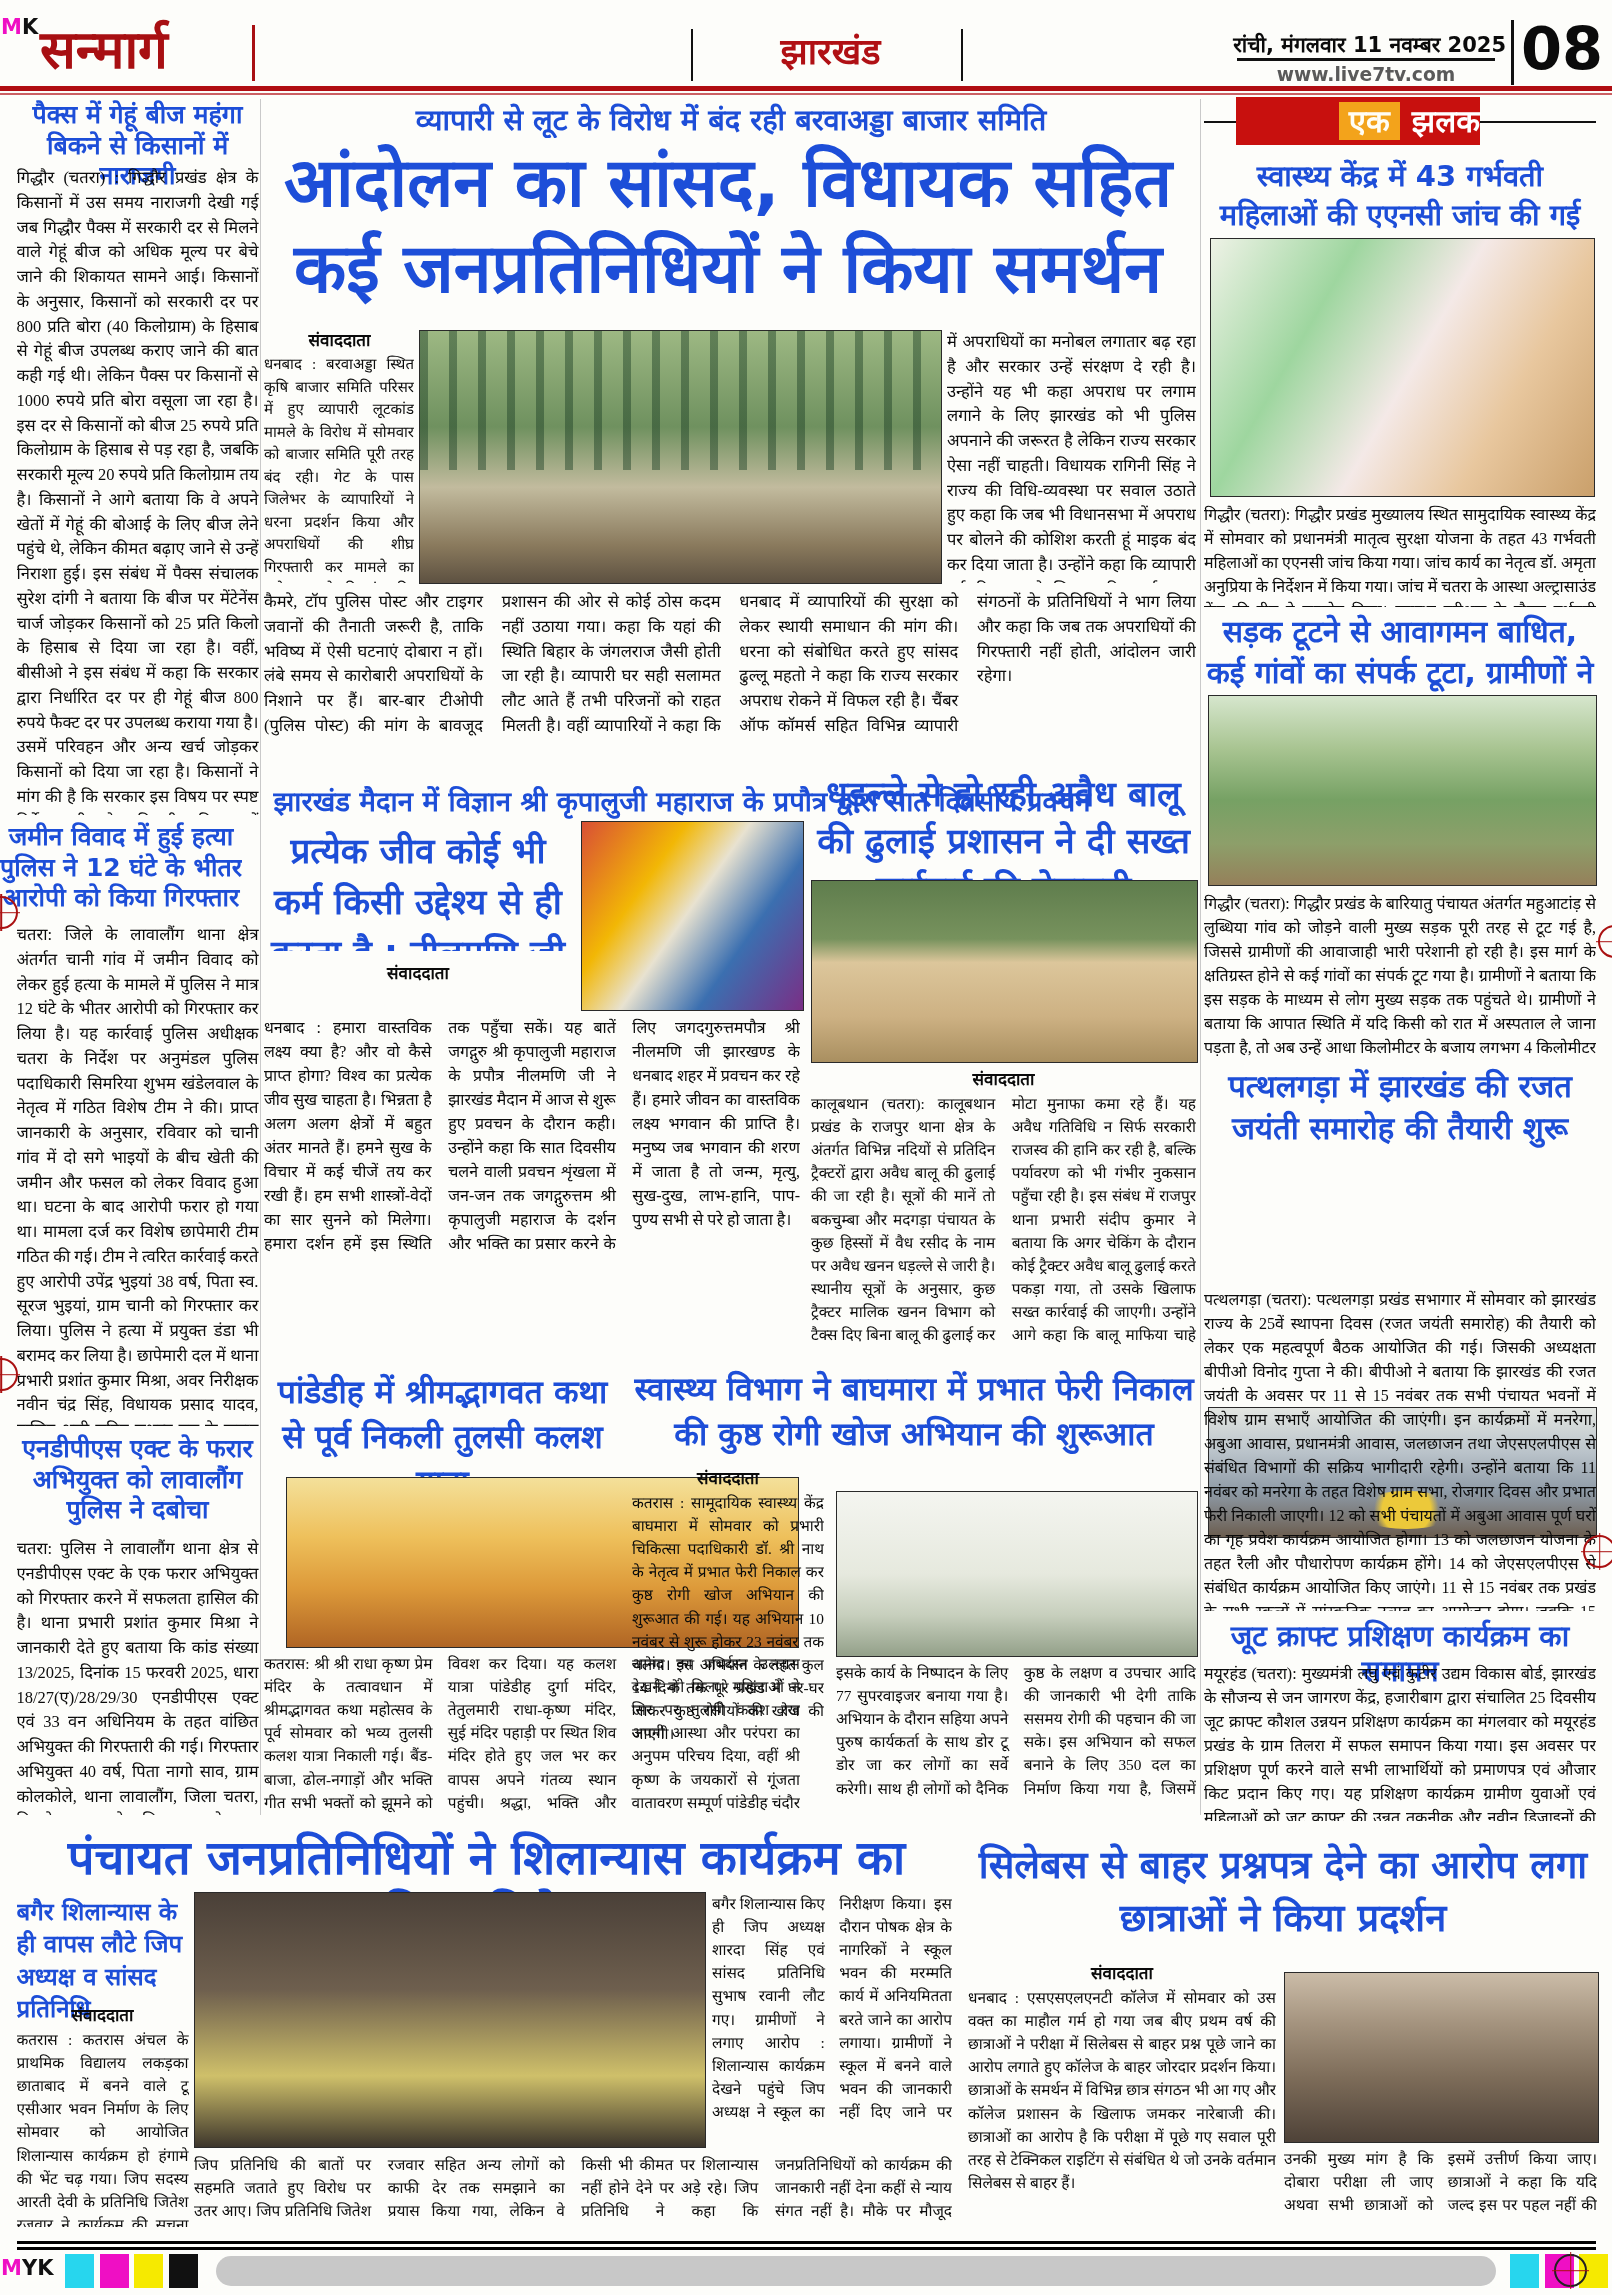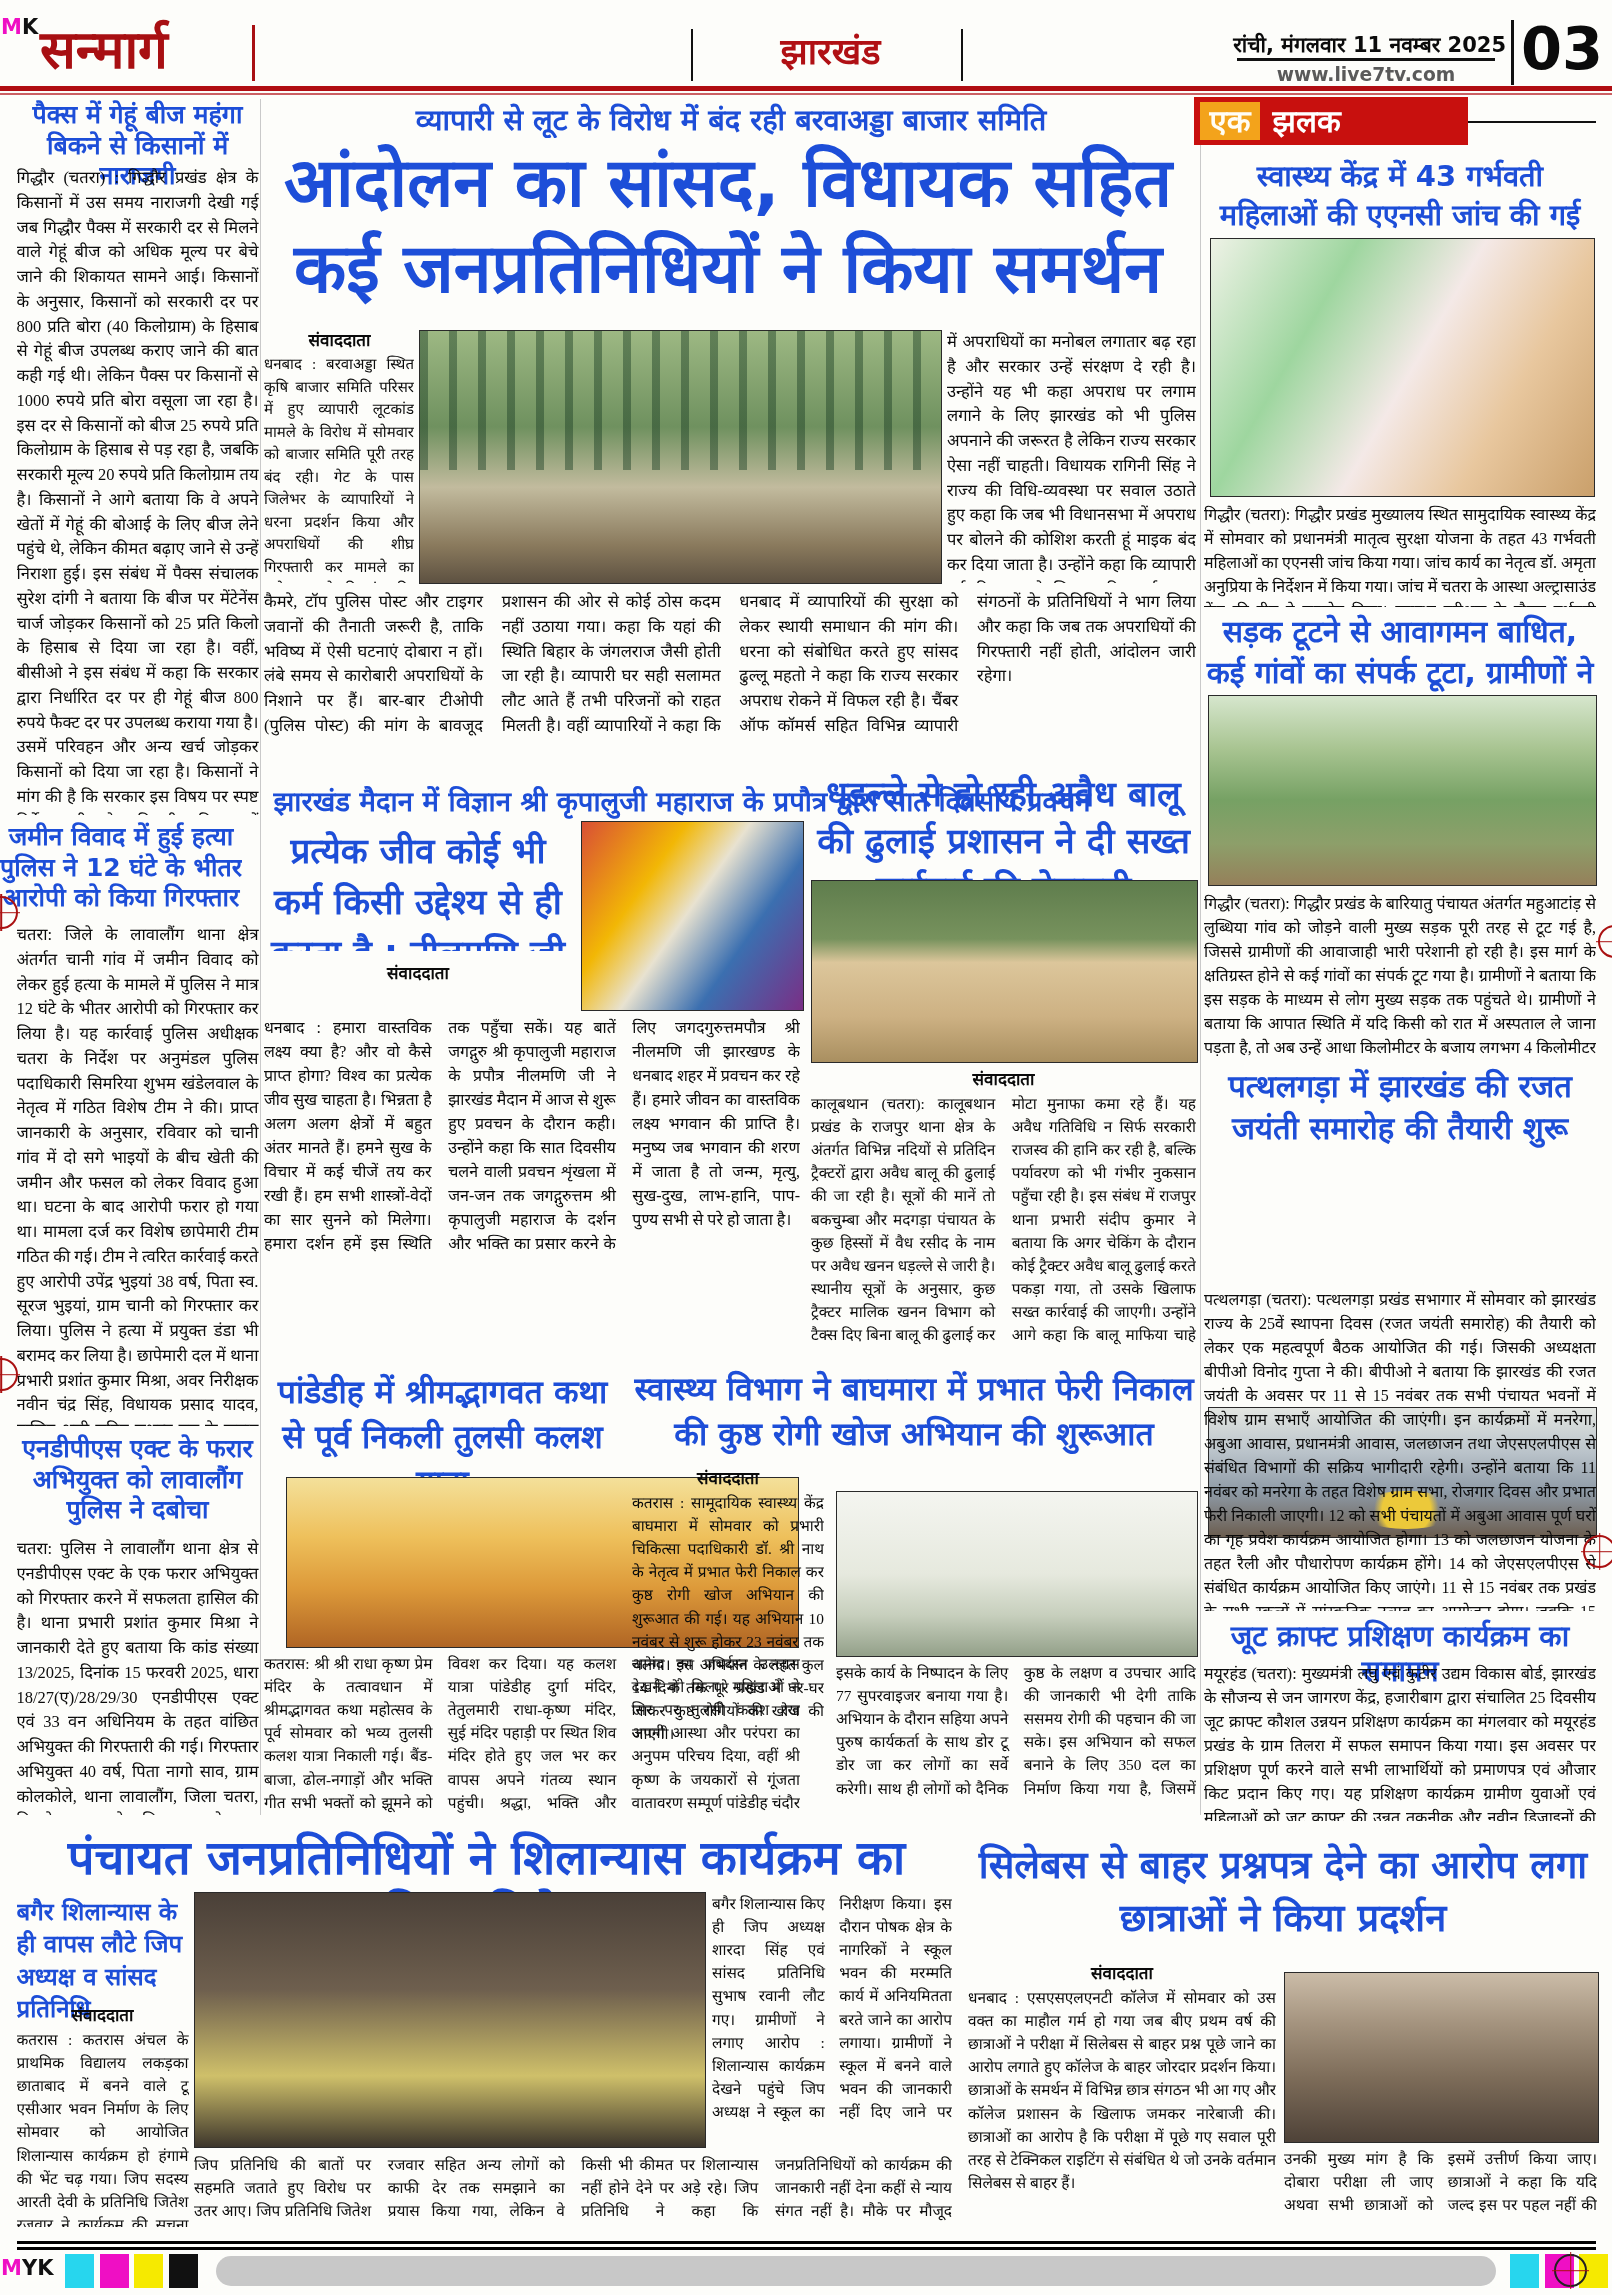--- a/index.html
+++ b/index.html
@@ -68,21 +68,21 @@
 
   <div class="abs brand" style="left:40px;top:23px;">सन्मार्ग</div>
   <div class="abs" style="left:252px;top:25px;width:3.3px;height:56px;background:#a80f12;"></div>
   <div class="abs" style="left:691px;top:29px;width:2.2px;height:52px;background:#111;"></div>
   <div class="abs edition" style="left:715px;top:34px;width:231px;">झारखंड</div>
   <div class="abs" style="left:961px;top:29px;width:2.2px;height:52px;background:#111;"></div>
   <div class="abs dateline" style="left:1226px;top:30px;width:280px;">रांची, मंगलवार 11 नवम्बर 2025</div>
   <div class="abs hrule" style="left:1237px;top:58px;width:258px;height:2.7px;"></div>
   <div class="abs website" style="left:1226px;top:64px;width:280px;">www.live7tv.com</div>
   <div class="abs" style="left:1511px;top:20px;width:2.7px;height:65px;background:#111;"></div>
-  <div class="abs pagenum" style="left:1521px;top:18.7px;">03</div>
+  <div class="abs pagenum" style="left:1521px;top:18.7px;">08</div>
   <div class="abs redrule" style="left:0;top:86px;width:1612px;height:5px;"></div>
   <div class="abs redrule" style="left:0;top:93px;width:1612px;height:1.6px;opacity:.65;"></div>
 
   <div class="abs vrule" style="left:260px;top:99px;height:1716px;"></div>
   <div class="abs vrule" style="left:1200px;top:99px;height:1716px;"></div>
 
   <div class="abs hd" style="left:16.5px;top:100px;width:242px;font-size:25px;">पैक्स में गेहूं बीज महंगा बिकने से किसानों में नाराजगी</div>
   <div class="abs bd" style="left:16.5px;top:166px;width:242px;height:649px;font-size:16.5px;">गिद्धौर (चतरा) :  गिद्धौर प्रखंड क्षेत्र के किसानों में उस समय नाराजगी देखी गई जब गिद्धौर पैक्स में सरकारी दर से मिलने वाले गेहूं बीज को अधिक मूल्य पर बेचे जाने की शिकायत सामने आई। किसानों के अनुसार, किसानों को सरकारी दर पर 800 प्रति बोरा (40 किलोग्राम) के हिसाब से गेहूं बीज उपलब्ध कराए जाने की बात कही गई थी। लेकिन पैक्स पर किसानों से 1000 रुपये प्रति बोरा वसूला जा रहा है। इस दर से किसानों को बीज 25 रुपये प्रति किलोग्राम के हिसाब से पड़ रहा है, जबकि सरकारी मूल्य 20 रुपये प्रति किलोग्राम तय है। किसानों ने आगे बताया कि वे अपने खेतों में गेहूं की बोआई के लिए बीज लेने पहुंचे थे, लेकिन कीमत बढ़ाए जाने से उन्हें निराशा हुई। इस संबंध में पैक्स संचालक सुरेश दांगी ने बताया कि बीज पर मेंटेनेंस चार्ज जोड़कर किसानों को 25 प्रति किलो के हिसाब से दिया जा रहा है। वहीं, बीसीओ ने इस संबंध में कहा कि सरकार द्वारा निर्धारित दर पर ही गेहूं बीज 800 रुपये फैक्ट दर पर उपलब्ध कराया गया है। उसमें परिवहन और अन्य खर्च जोड़कर किसानों को दिया जा रहा है। किसानों ने मांग की है कि सरकार इस विषय पर स्पष्ट निर्देश जारी करे ताकि बीज वितरण में पारदर्शिता बनी रहे और किसानों को सरकारी दर पर ही बीज मिल सके।</div>
 
   <div class="abs hd" style="left:0;top:822px;width:242px;font-size:25px;">जमीन विवाद में हुई हत्या पुलिस ने 12 घंटे के भीतर आरोपी को किया गिरफ्तार</div>
@@ -114,21 +114,21 @@
   <div class="abs photo ph-yatra" style="left:286px;top:1477px;width:511px;height:169px;"></div>
   <div class="abs bd" style="left:264px;top:1652px;width:536px;height:163px;font-size:15.4px;column-count:3;column-gap:15.4px;">कतरास:  श्री श्री राधा कृष्ण प्रेम मंदिर के तत्वावधान में श्रीमद्भागवत कथा महोत्सव के पूर्व सोमवार को भव्य तुलसी कलश यात्रा निकाली गई। बैंड-बाजा, ढोल-नगाड़ों और भक्ति गीत सभी भक्तों को झूमने को विवश कर दिया। यह कलश यात्रा पांडेडीह दुर्गा मंदिर, तेतुलमारी राधा-कृष्ण मंदिर, सुई मंदिर पहाड़ी पर स्थित शिव मंदिर होते हुए जल भर कर वापस अपने गंतव्य स्थान पहुंची। श्रद्धा, भक्ति और आनंद का जबर्दस्त उल्लास देखने को मिला। महिलाओं ने सिर पर तुलसी कलश रख अपनी आस्था और परंपरा का अनुपम परिचय दिया, वहीं श्री कृष्ण के जयकारों से गूंजता वातावरण सम्पूर्ण पांडेडीह चंदौर बांध तेतुलमारी को भक्ति रस में सराबोर कर गया।</div>
 
   <div class="abs hd" style="left:632px;top:1367px;width:564px;font-size:32px;line-height:1.4;">स्वास्थ्य विभाग ने बाघमारा में प्रभात फेरी निकाल की कुष्ठ रोगी खोज अभियान की शुरूआत</div>
   <div class="abs byline" style="left:632px;top:1466px;width:192px;">संवाददाता</div>
   <div class="abs bd" style="left:632px;top:1491px;width:192px;height:323px;font-size:15.4px;">कतरास :  सामूदायिक स्वास्थ्य केंद्र बाघमारा में सोमवार को प्रभारी चिकित्सा पदाधिकारी डॉ. श्री नाथ के नेतृत्व में प्रभात फेरी निकाल कर कुष्ठ रोगी खोज अभियान की शुरूआत की गई। यह अभियान 10 नवंबर से शुरू होकर 23 नवंबर तक चलेगा। इस अभियान के तहत कुल 14 दिनों तक पूरे प्रखंड में घर-घर जाकर कुष्ठ रोगियों की खोज की जाएगी।</div>
   <div class="abs photo ph-pheri" style="left:836px;top:1491px;width:360px;height:164px;"></div>
   <div class="abs bd" style="left:836px;top:1661px;width:360px;height:154px;font-size:15.4px;column-count:2;column-gap:15.4px;">इसके कार्य के निष्पादन के लिए 77 सुपरवाइजर बनाया गया है। अभियान के दौरान सहिया अपने पुरुष कार्यकर्ता के साथ डोर टू डोर जा कर लोगों का सर्वे करेगी। साथ ही लोगों को दैनिक कुष्ठ के लक्षण व उपचार आदि की जानकारी भी देगी ताकि ससमय रोगी की पहचान की जा सके। इस अभियान को सफल बनाने के लिए 350 दल का निर्माण किया गया है, जिसमें एक सहिया और एक पुरुष कार्यकर्ता रहेंगे। भ्रान्तियों के बारे में भी जागरूक करेंगी। संदेहात्मक रोगी पाए जाने पर उसे सामुदायिक स्वास्थ्य केंद्र भेजा जाएगा। मौके पर कार्यक्रम प्रबंधक भावेश चंद्र प्रकाश, प्रखंड लेखा प्रबंधक सन्नी लाल विद्यार्थी, दिलीप कुमार एवं स्वास्थ्य कर्मी उपस्थित थे।</div>
 
   <div class="abs hrule" style="left:1204px;top:121px;width:392px;height:2.2px;"></div>
-  <div class="abs ekbox" style="left:1194px;top:97px;width:274px;height:48px;">
+  <div class="abs ekbox" style="left:1236px;top:97px;width:244px;height:48px;justify-content:flex-end;">
     <span class="ekchip">एक</span>
     <span class="ekword">झलक</span>
   </div>
 
   <div class="abs hd" style="left:1204px;top:157px;width:392px;font-size:29px;line-height:1.35;">स्वास्थ्य केंद्र में 43 गर्भवती महिलाओं की एएनसी जांच की गई</div>
   <div class="abs photo ph-anc" style="left:1210px;top:238px;width:383px;height:257px;"></div>
   <div class="abs bd" style="left:1204px;top:503px;width:392px;height:104px;font-size:16px;">गिद्धौर (चतरा):  गिद्धौर प्रखंड मुख्यालय स्थित सामुदायिक स्वास्थ्य केंद्र में सोमवार को प्रधानमंत्री मातृत्व सुरक्षा योजना के तहत 43 गर्भवती महिलाओं का एएनसी जांच किया गया। जांच कार्य का नेतृत्व डॉ. अमृता अनुप्रिया के निर्देशन में किया गया। जांच में चतरा के आस्था अल्ट्रासाउंड केंद्र की टीम ने सहयोग किया। स्वास्थ्य परीक्षण के दौरान गर्भवती महिलाओं की ब्लड शुगर, ब्लड प्रेशर आदि जांचें रंजू कुमारी द्वारा की गई। साथ ही खून की कमी (एनीमिया), एचआईवी तथा अन्य स्वास्थ्य संबंधी परीक्षण भी किए गए। कार्यक्रम के दौरान उपस्थित लाभार्थियों को निःशुल्क दवाइयों का वितरण बीरेंद्र दांगी द्वारा किया गया। मौके पर बोधनाथ वर्मा, सुचिता देवी समेत अनेक गर्भवती महिलाएं मौजूद थीं।</div>
 
   <div class="abs hd" style="left:1204px;top:612px;width:392px;font-size:30px;line-height:1.35;">सड़क टूटने से आवागमन बाधित, कई गांवों का संपर्क टूटा, ग्रामीणों ने जताया विरोध</div>
   <div class="abs photo ph-road" style="left:1208px;top:695px;width:387px;height:189px;"></div>

